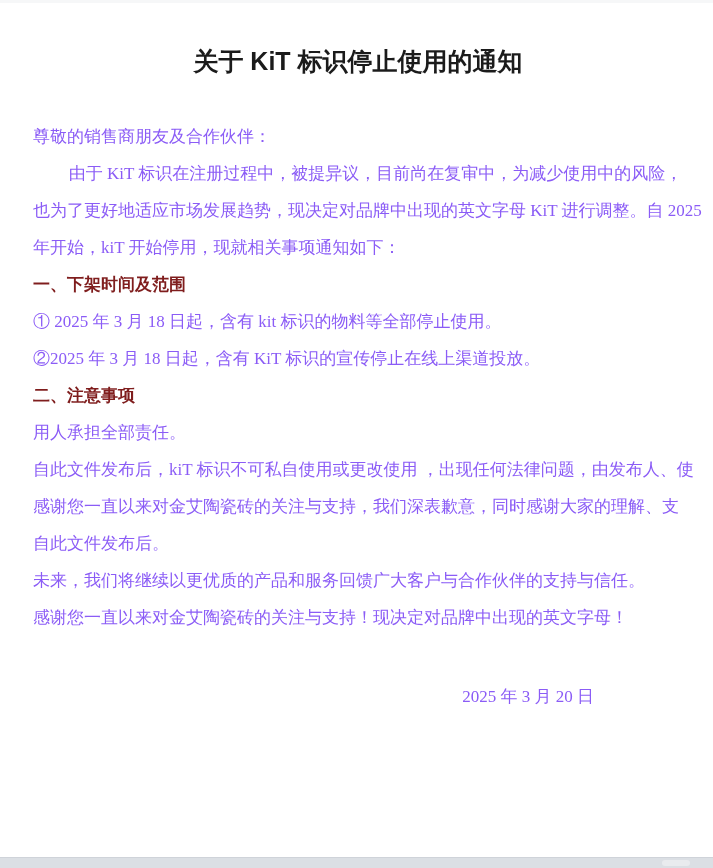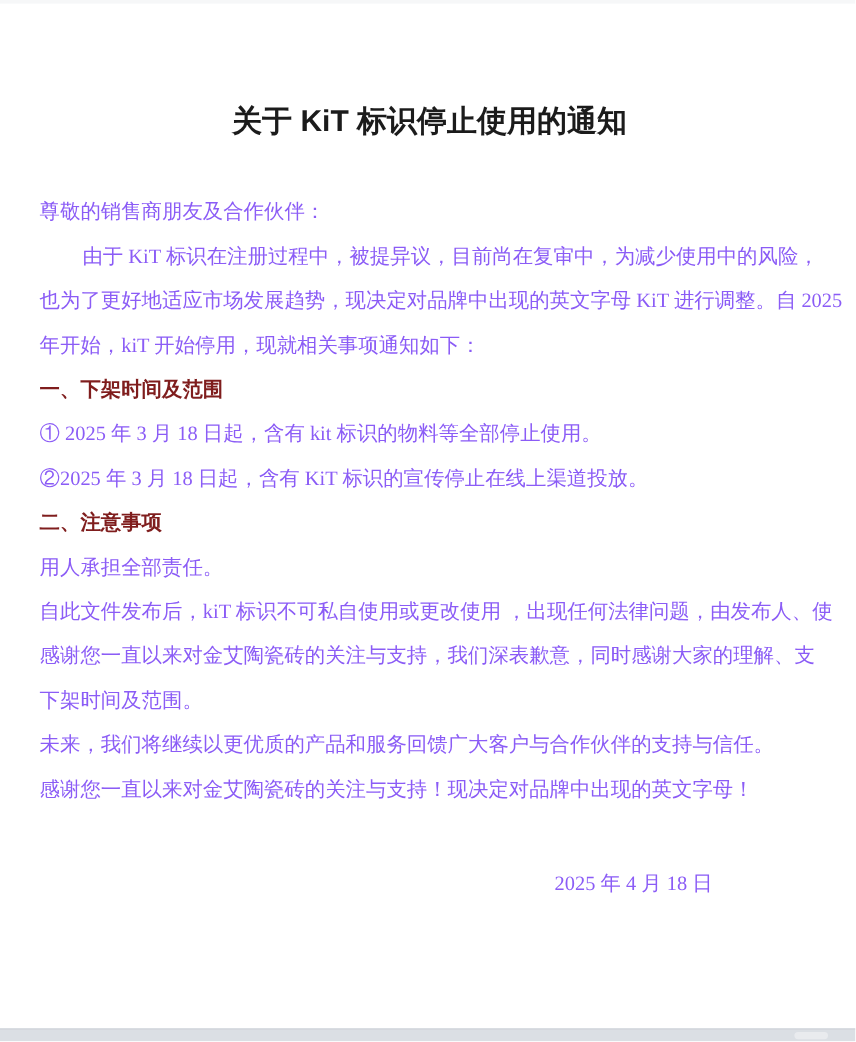--- a/index.html
+++ b/index.html
@@ -13,21 +13,20 @@
     color: #353535;
   }
   .top-edge {
     position: absolute;
     top: 0; left: 0; right: 0;
     height: 3px;
     background: #f6f7f8;
   }
   .doc {
     padding: 44px 30px 0 33px;
-    margin-top: 40px;
   }
   .title {
     font-family: "Liberation Sans", "DejaVu Sans", sans-serif;
     font-weight: bold;
     font-size: 25px;
     line-height: 34px;
     text-align: center;
     color: #1b1b1b;
     margin: 0 0 40px 0;
   }
@@ -81,25 +80,25 @@
     <div class="line">年开始，kiT 开始停用，现就相关事项通知如下：</div>
 
     <div class="line heading">一、下架时间及范围</div>
     <div class="line">① 2025 年 3 月 18 日起，含有 kit 标识的物料等全部停止使用。</div>
     <div class="line">②2025 年 3 月 18 日起，含有 KiT 标识的宣传停止在线上渠道投放。</div>
 
     <div class="line heading">二、注意事项</div>
     <div class="line">用人承担全部责任。</div>
     <div class="line">自此文件发布后，kiT 标识不可私自使用或更改使用 ，出现任何法律问题，由发布人、使</div>
     <div class="line">感谢您一直以来对金艾陶瓷砖的关注与支持，我们深表歉意，同时感谢大家的理解、支</div>
-    <div class="line">下架时间及范围。</div>
+    <div class="line">自此文件发布后。</div>
     <div class="line">未来，我们将继续以更优质的产品和服务回馈广大客户与合作伙伴的支持与信任。</div>
     <div class="line">感谢您一直以来对金艾陶瓷砖的关注与支持！现决定对品牌中出现的英文字母！</div>
 
     <div class="signature">
-      <div class="line">2025 年 4 月 18 日</div>
+      <div class="line">2025 年 3 月 20 日</div>
     </div>
   </div>
 
   <div class="bottom-bar">
     <div class="scroll-thumb"></div>
   </div>
 </div>
 
 </body></html>

